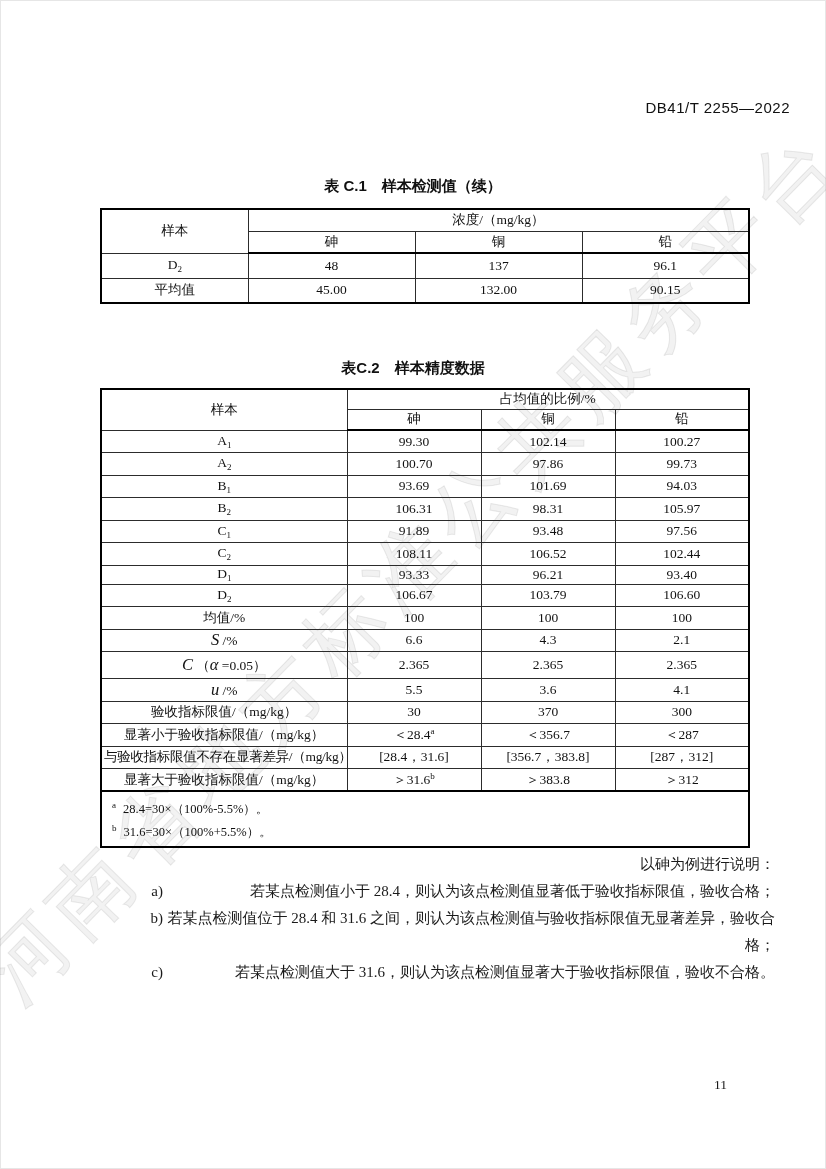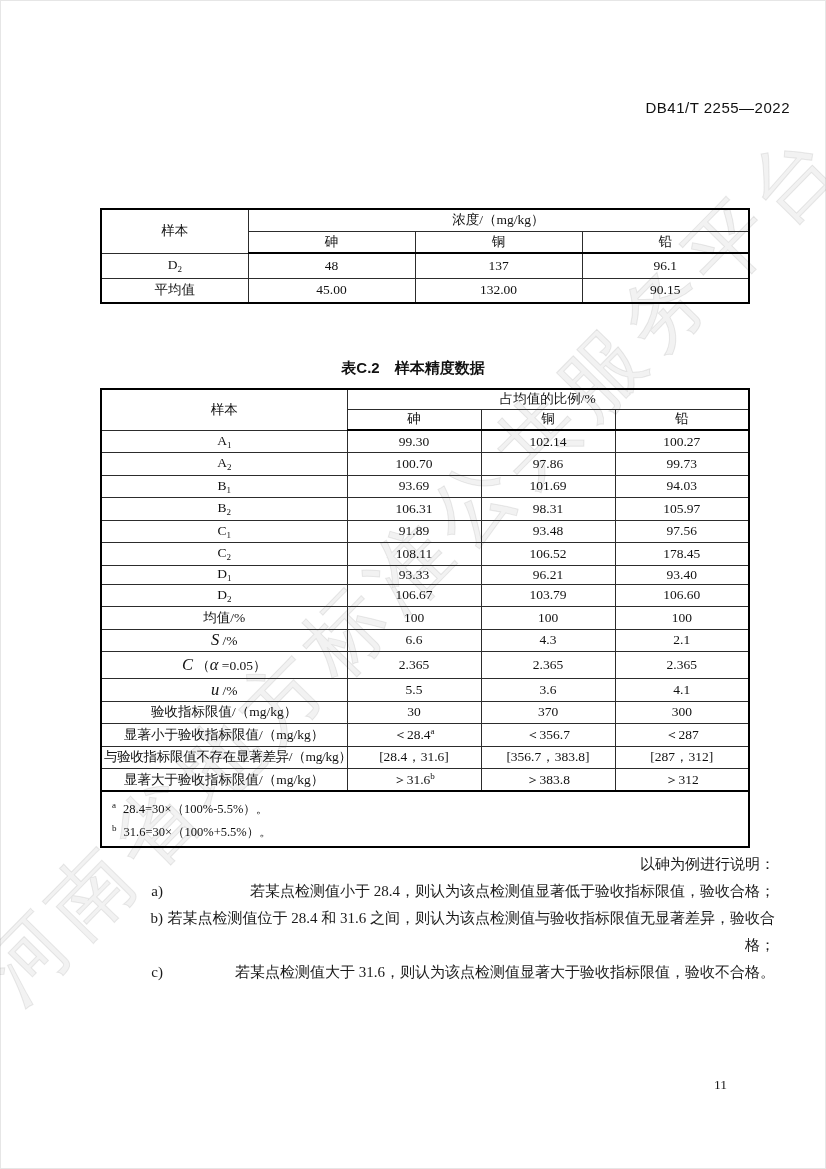--- a/index.html
+++ b/index.html
@@ -64,20 +64,21 @@
 </style>
 </head>
 <body>
 
 <div class="page">
 
   <div class="watermark">河南省地方标准公共服务平台</div>
 
   <div class="doc-number">DB41/T 2255—2022</div>
 
+  <div class="tbl-title" id="title-c1">表 C.1　样本检测值（续）</div>
 
   <table class="tbl" id="table-c1">
     <colgroup>
         <col style="width:147px">
         <col style="width:167px">
         <col style="width:167px">
         <col style="width:167px">
       </colgroup>
     <tbody>
         <tr style="height:22px">
@@ -151,21 +152,21 @@
     <tr style="height:22.5px">
       <td><span>C</span><sub class="sx">1</sub></td>
       <td>91.89</td>
       <td>93.48</td>
       <td>97.56</td>
     </tr>
     <tr style="height:22.5px">
       <td><span>C</span><sub class="sx">2</sub></td>
       <td>108.11</td>
       <td>106.52</td>
-      <td>178.45</td>
+      <td>102.44</td>
     </tr>
     <tr style="height:19px">
       <td><span>D</span><sub class="sx">1</sub></td>
       <td>93.33</td>
       <td>96.21</td>
       <td>93.40</td>
     </tr>
     <tr style="height:22.5px">
       <td><span>D</span><sub class="sx">2</sub></td>
       <td>106.67</td>

